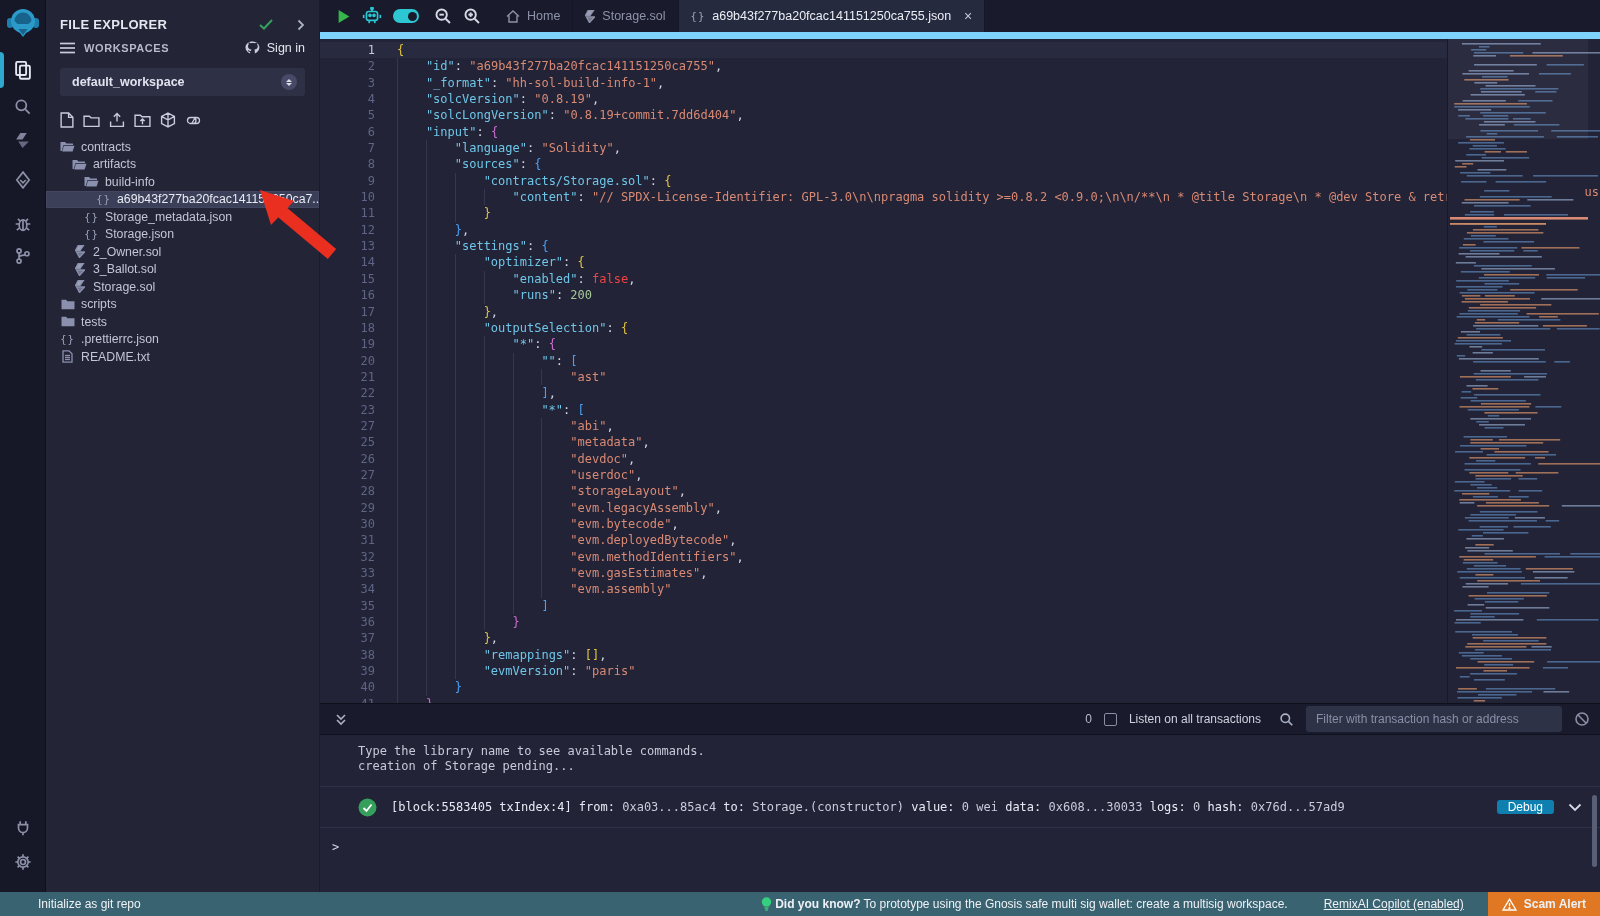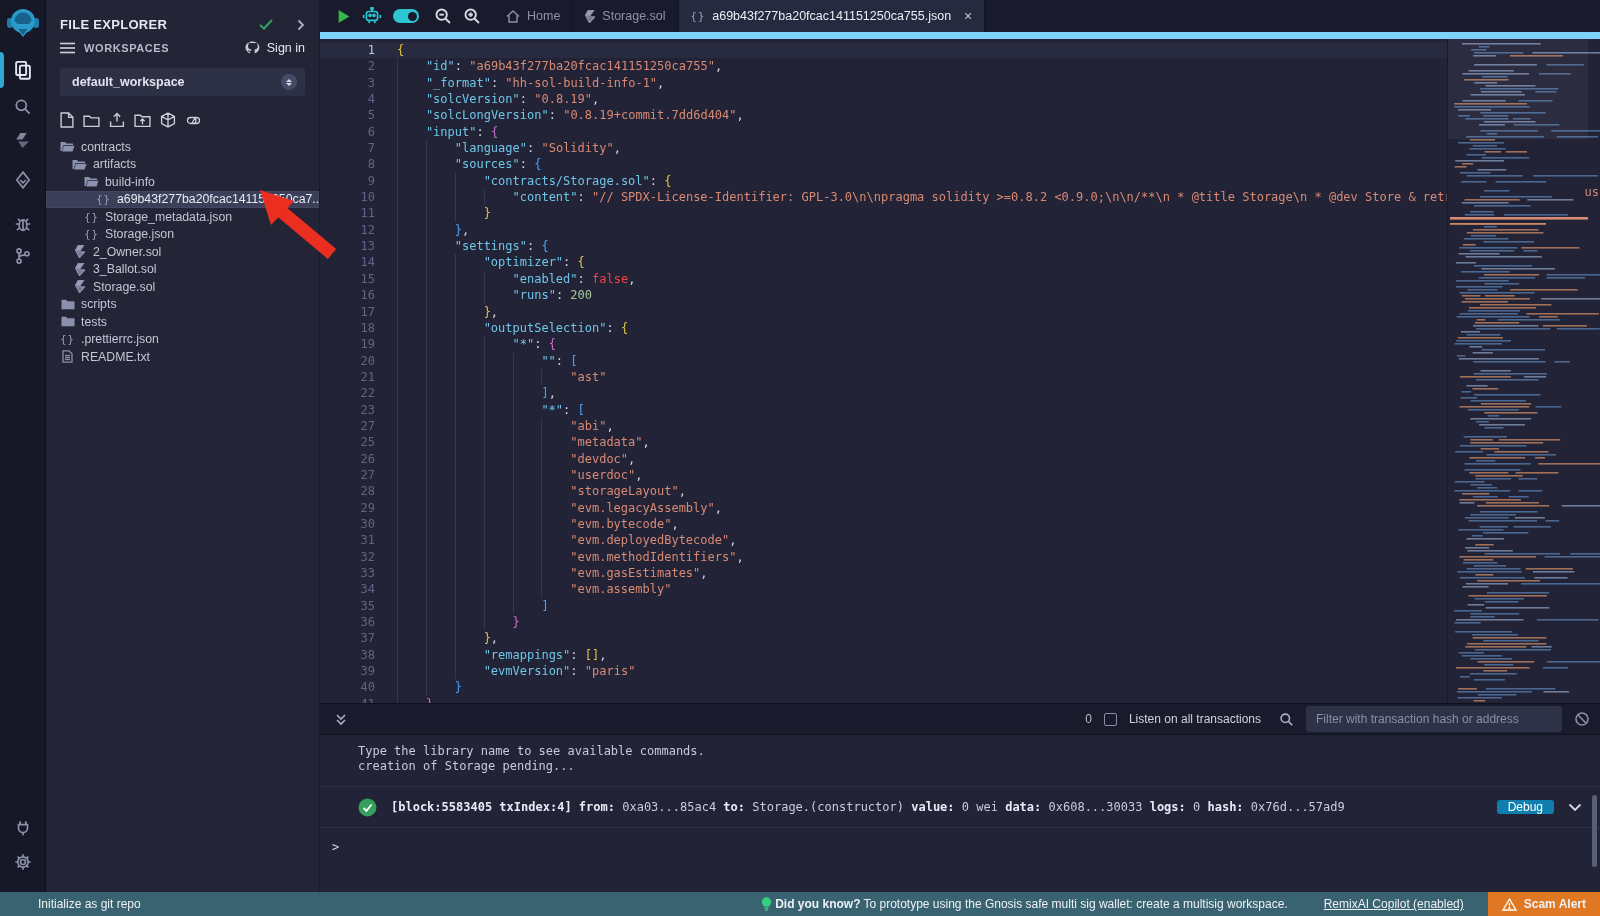--- a/index.html
+++ b/index.html
@@ -75,21 +75,21 @@
   .t-count { font-size:12px; color:#b9bccb; }
   .t-check { width:13px; height:13px; border:1px solid #8a8da3; border-radius:2px; background:transparent; cursor:pointer; }
   .t-listen { font-size:12px; color:#cfd2de; }
   .t-filter { width:256px; height:26px; background:#2e3247; border:none; border-radius:3px; padding:0 10px; font-size:12px; color:#dfe2ee; outline:none; }
   .t-filter::placeholder { color:#8a8fa8; }
   .term-body { flex:1; position:relative; font-family:"DejaVu Sans Mono", monospace; }
   .term-log { padding:9px 0 0 38px; }
   .term-log div { font-size:12px; line-height:14.5px; color:#c7cad9; }
   .tx-row { margin-top:13px; height:42px; border-top:1px solid #2e3149; border-bottom:1px solid #2e3149; display:flex; align-items:center; padding:0 18px 0 38px; gap:14px; }
   .tx-text { font-size:12px; color:#c9ccdb; white-space:nowrap; overflow:hidden; flex:1; }
-  .tx-text .b { font-weight:bold; color:#e8ebf5; }
+  .tx-text .b { font-weight:normal; color:#e8ebf5; }
   .debug-btn { flex-shrink:0; background:#0e7fae; color:#fff; font-size:12px; font-family:"Liberation Sans",sans-serif; border:none; border-radius:3px; padding:0 11px; cursor:pointer; }
   .tx-chev { flex-shrink:0; cursor:pointer; }
   .prompt { margin:12px 0 0 12px; font-size:12px; color:#d4d7e8; }
   .t-scroll { position:absolute; right:3px; top:60px; width:5px; height:72px; border-radius:3px; background:#5a5f78; }
 
   
   .status { height:24px; flex-shrink:0; background:#3a6372; display:flex; align-items:center; font-size:12px; color:#eef1f5; }
   .st-left { padding-left:38px; }
   .st-tip { margin-left:auto; display:flex; align-items:center; gap:3px; margin-right:36px; }
   .st-tip .bold { font-weight:bold; }

